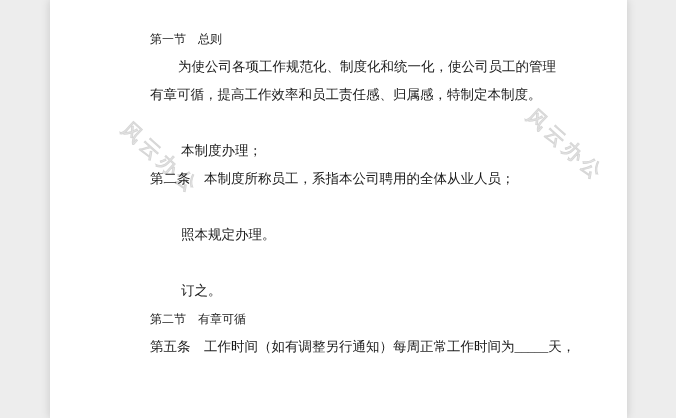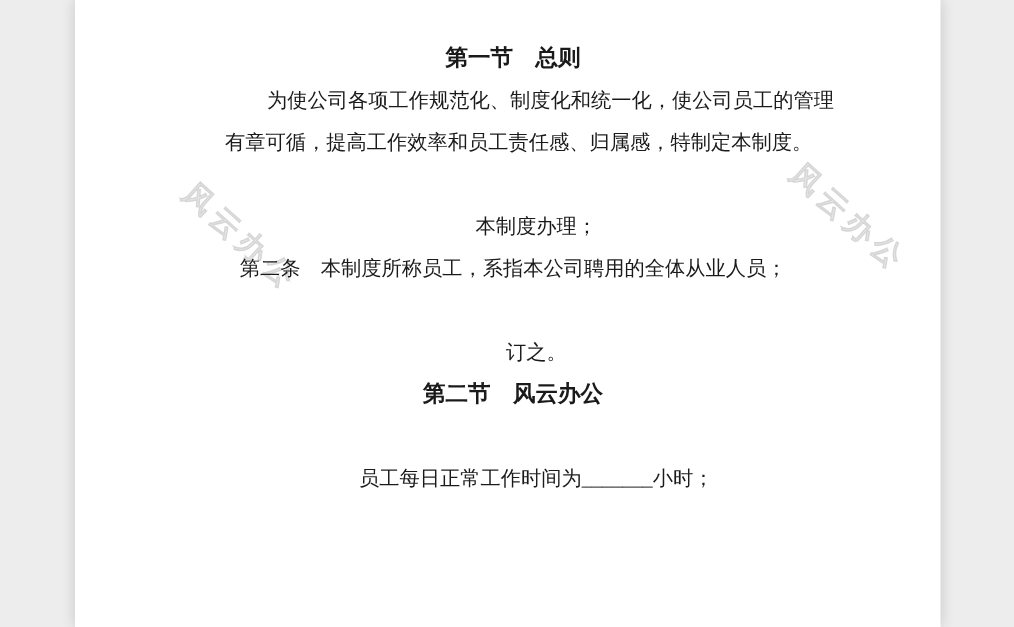--- a/index.html
+++ b/index.html
@@ -30,25 +30,24 @@
     left: 100px;
     top: 25px;
     width: 384px;
     color: #1a1a1a;
     font-size: 13.5px;
   }
   .line {
     height: 28px;
     line-height: 28px;
     white-space: nowrap;
-    text-align: center;
   }
   .l-heading {
-    font-weight: bold;
-    font-size: 15px;
+    font-weight: normal;
+    font-size: 12px;
   }
   .l-first { padding-left: 28px; }
   .l-item  { padding-left: 0; }
   .l-cont  { padding-left: 31px; margin-top: 28px; }
   .watermark {
     position: absolute;
     white-space: nowrap;
     font-size: 20px;
     letter-spacing: 4px;
     color: #e9e9e9;
@@ -66,18 +65,19 @@
 <div class="viewport">
   <div class="page">
     <div class="watermark wm-left">风云办公</div>
     <div class="watermark wm-right">风云办公</div>
     <div class="content" id="doc-lines">
         <div class="line l-heading">第一节　总则</div>
         <div class="line l-first">为使公司各项工作规范化、制度化和统一化，使公司员工的管理</div>
         <div class="line l-item">有章可循，提高工作效率和员工责任感、归属感，特制定本制度。</div>
         <div class="line l-cont">本制度办理；</div>
         <div class="line l-item">第二条　本制度所称员工，系指本公司聘用的全体从业人员；</div>
+        <div class="line l-cont">照本规定办理。</div>
         <div class="line l-cont">订之。</div>
-        <div class="line l-heading">第二节　风云办公</div>
-        <div class="line l-cont">员工每日正常工作时间为_______小时；</div>
+        <div class="line l-heading">第二节　有章可循</div>
+        <div class="line l-item">第五条　工作时间（如有调整另行通知）每周正常工作时间为_____天，</div>
       </div>
   </div>
 </div>
 
 </body></html>

